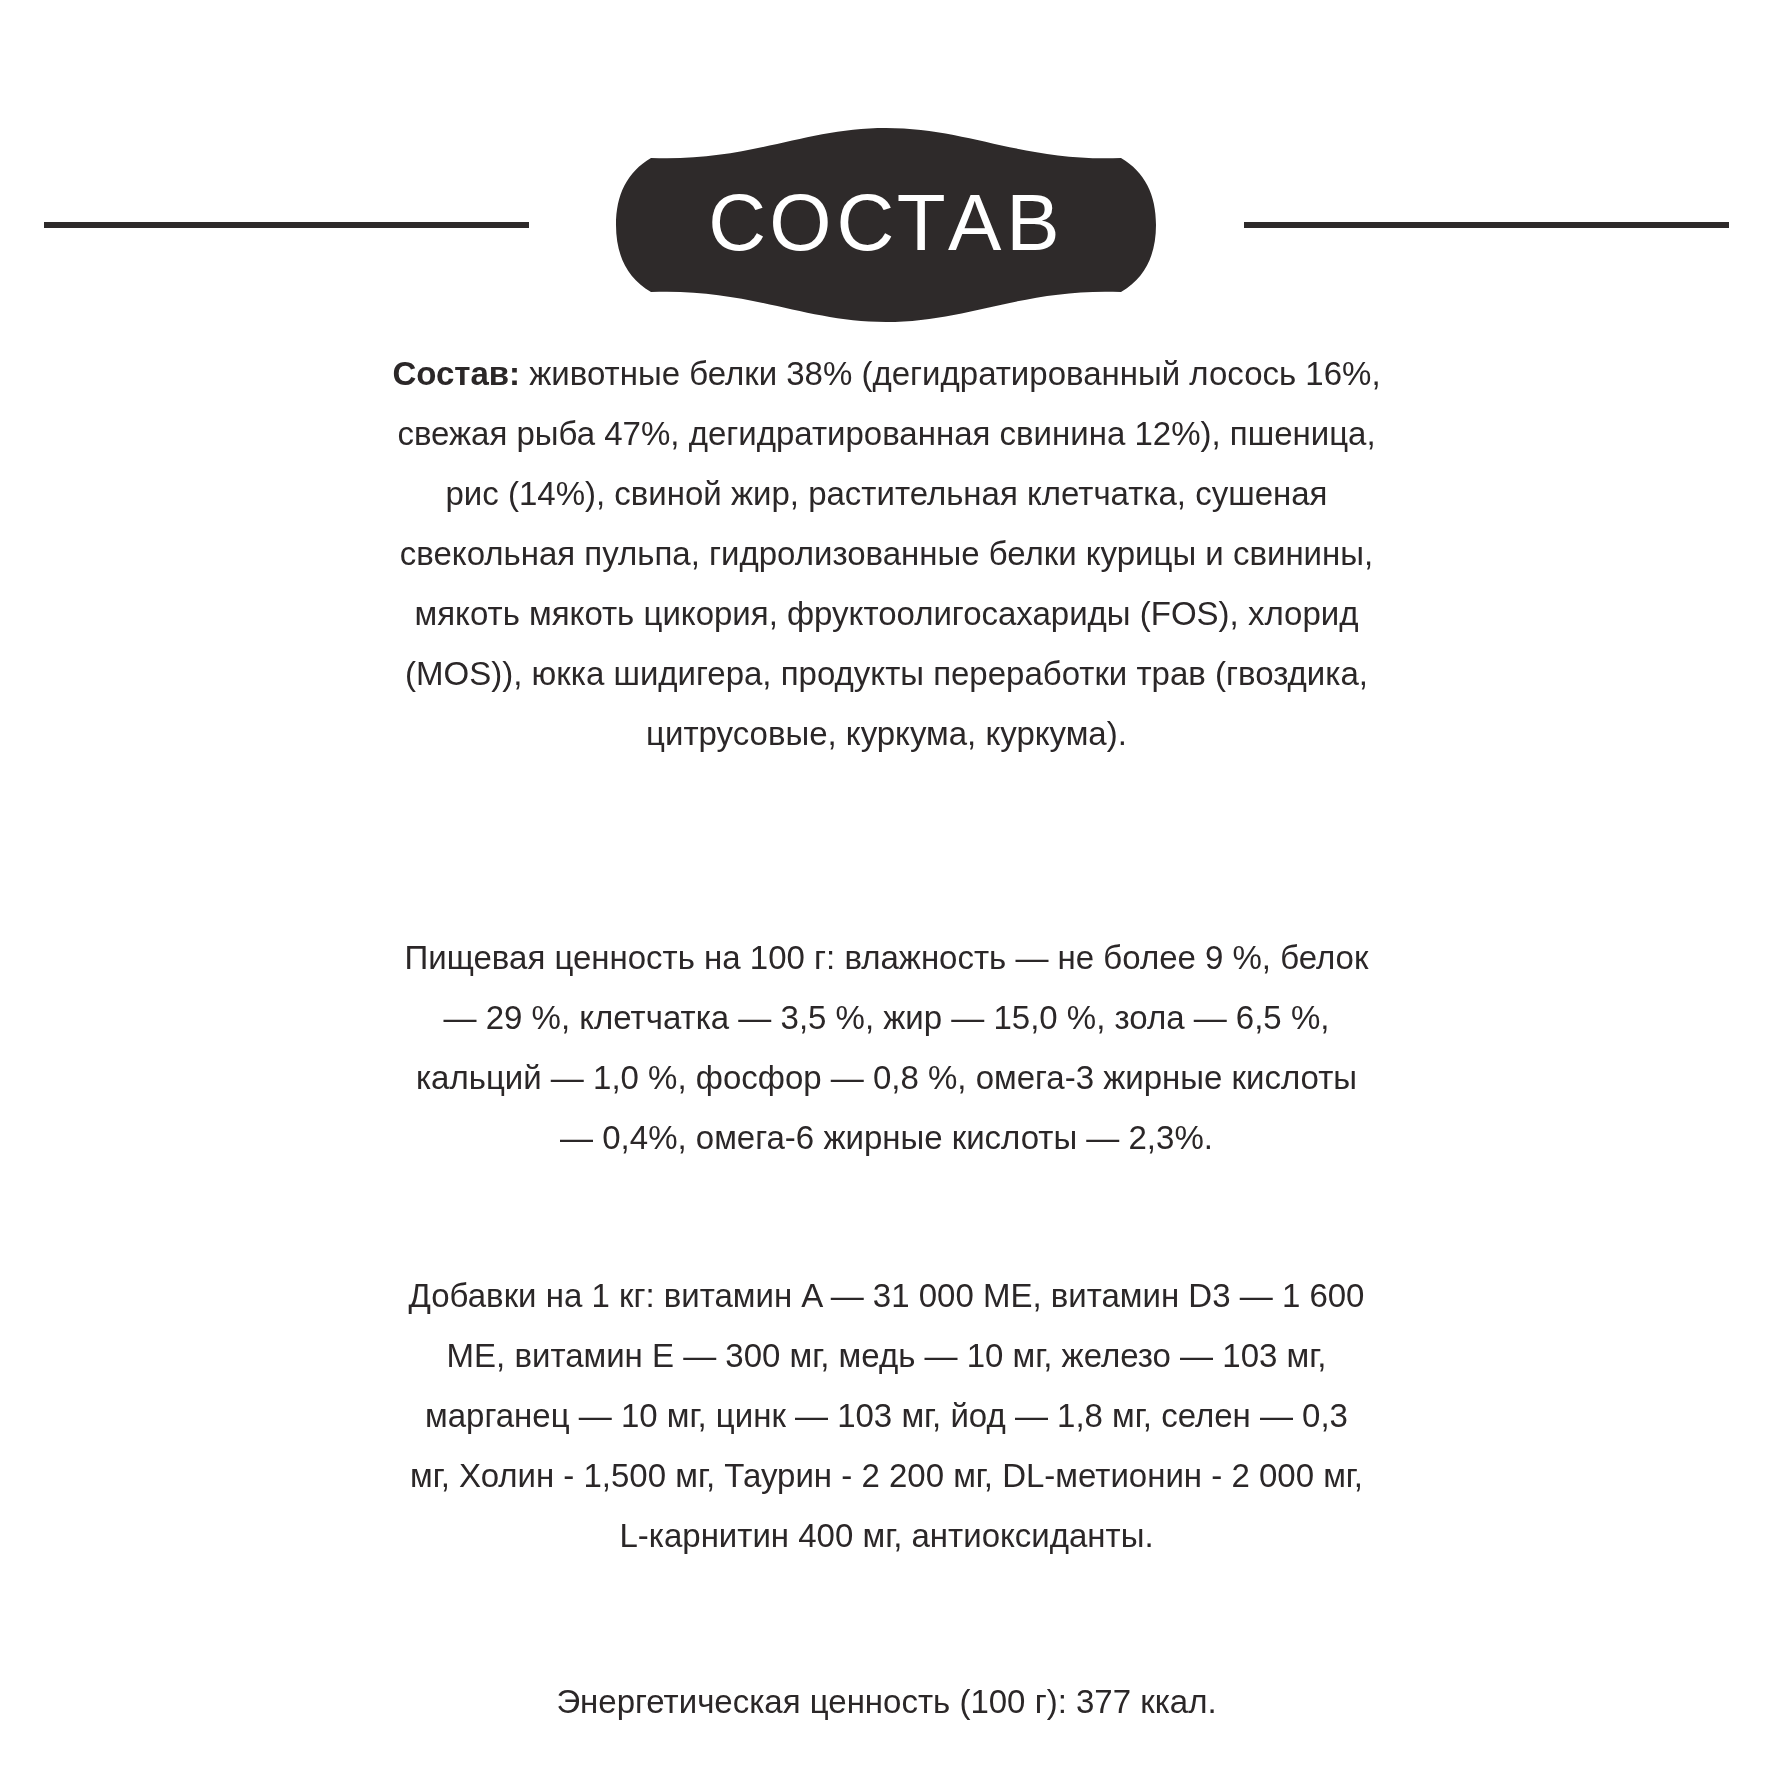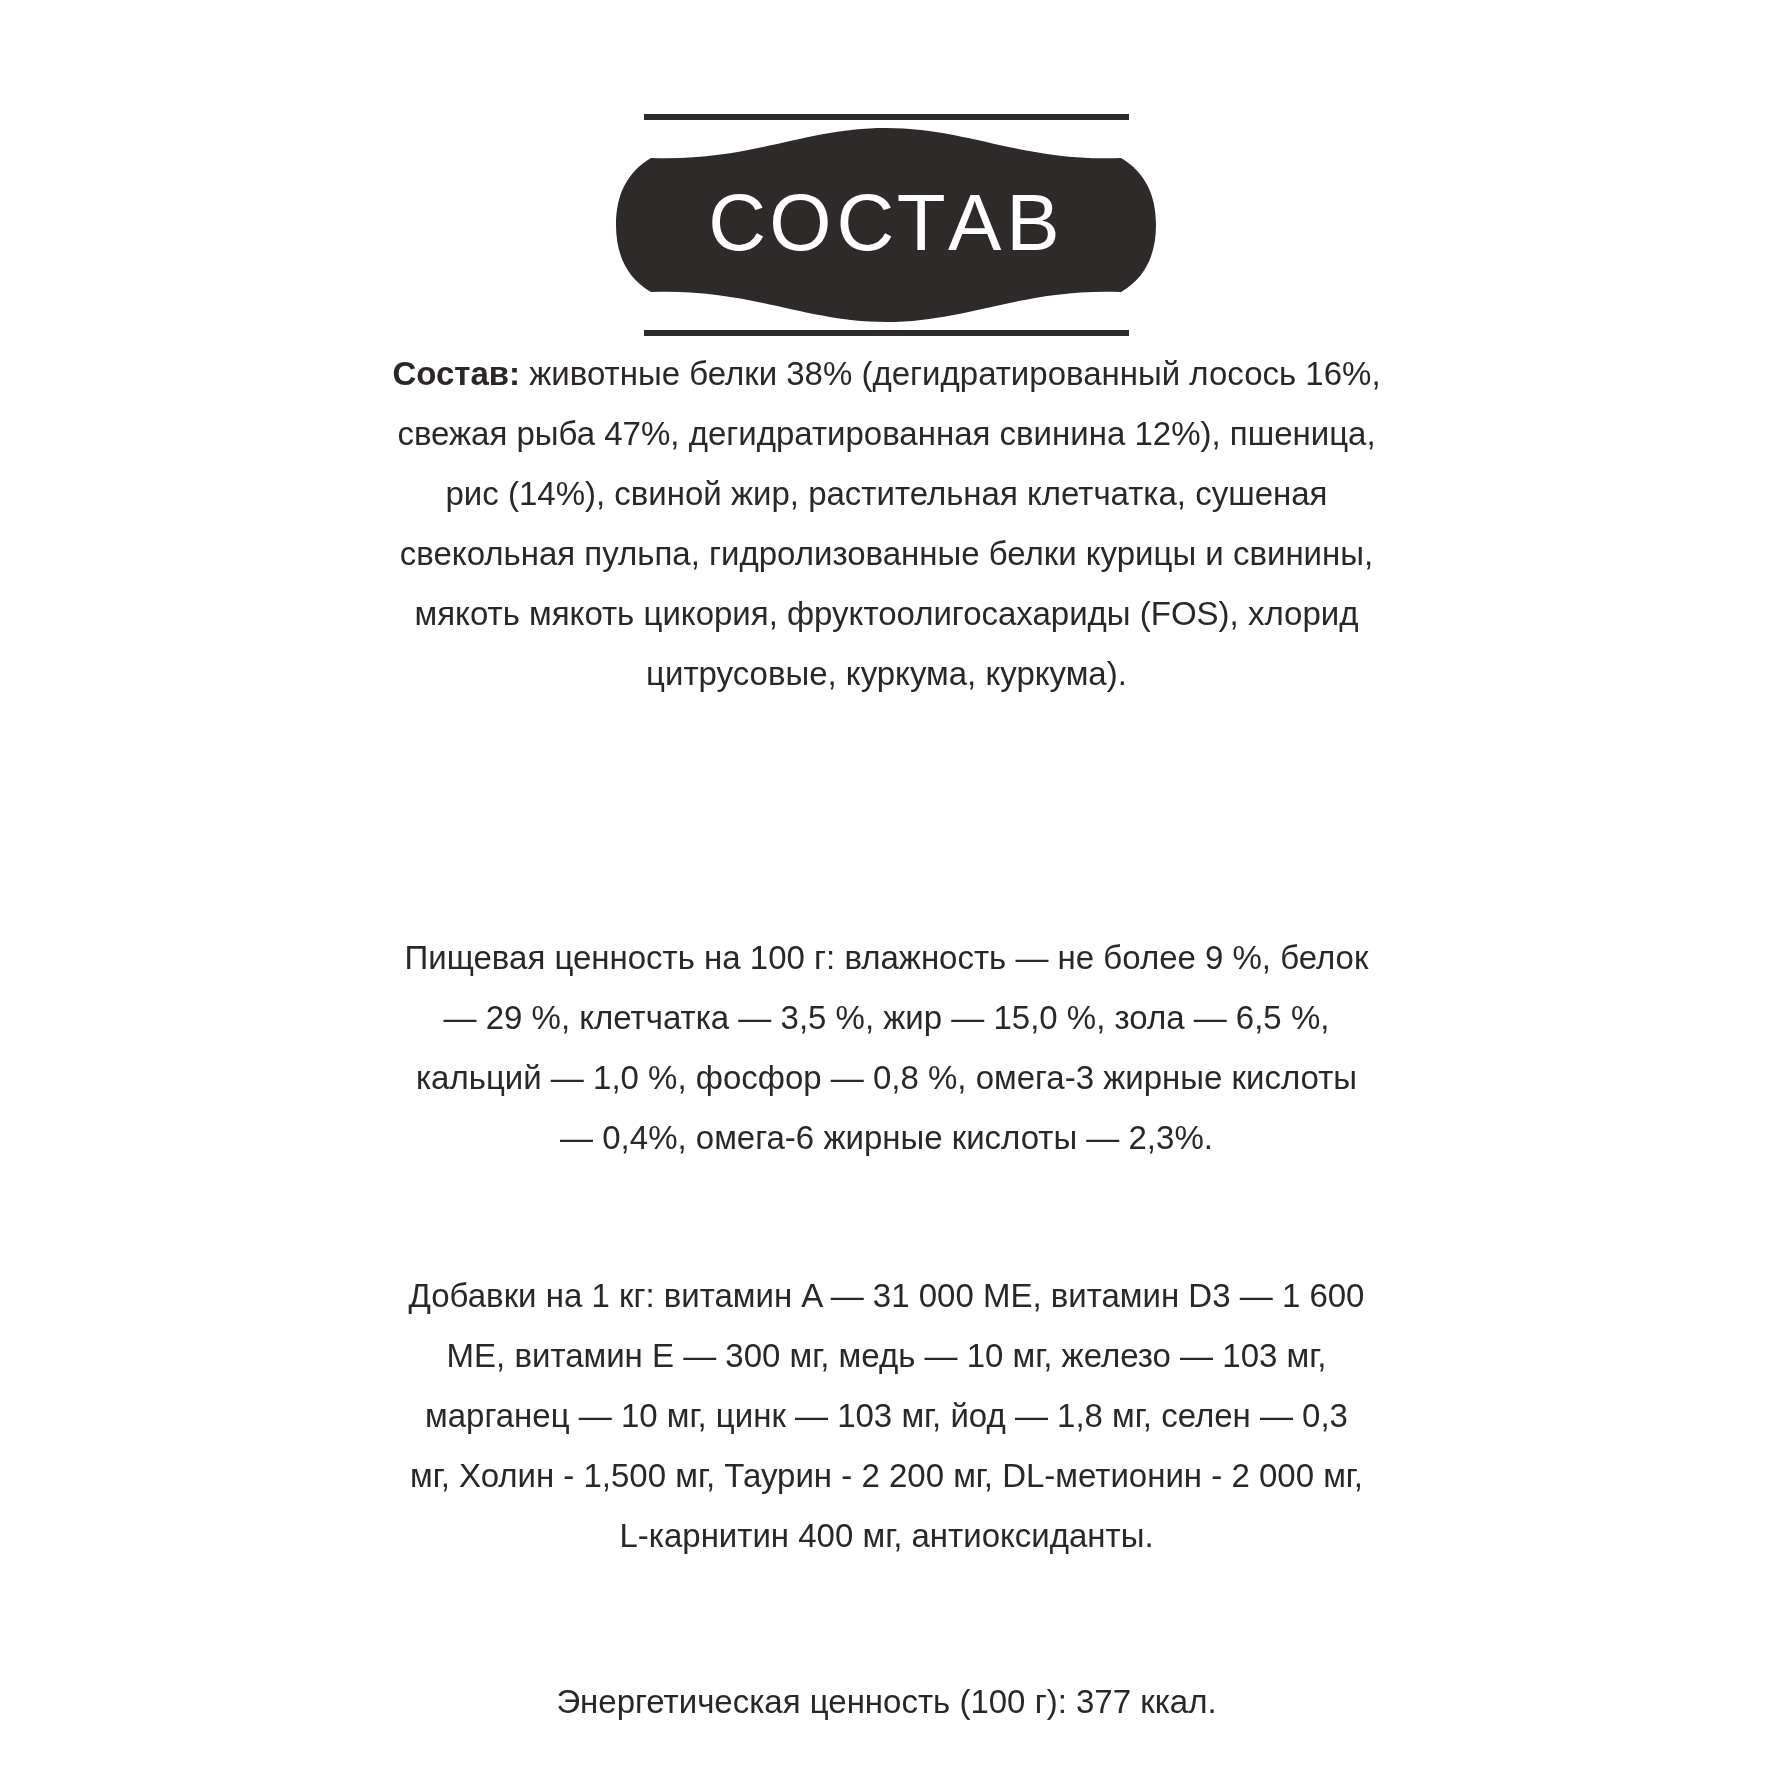--- a/index.html
+++ b/index.html
@@ -6,21 +6,21 @@
   .page{
     position:relative;
     width:1773px;height:1773px;
     background:#ffffff;
     font-family:"Liberation Sans", sans-serif;
     color:#2b2728;
     overflow:hidden;
   }
   .header{
     position:absolute;top:118px;left:0;right:0;height:214px;
-    display:flex;align-items:center;justify-content:center;flex-direction:column;
+    display:flex;align-items:center;justify-content:center;
   }
   .rule{height:6px;background:#2e2a2a;width:485px;flex:0 0 auto;}
   .badge-wrap{position:relative;width:575px;height:210px;margin:0 70px;flex:0 0 auto;}
   .badge-wrap svg{position:absolute;inset:0;display:block;}
   .badge-label{
     position:absolute;inset:0;
     display:flex;align-items:center;justify-content:center;
     color:#ffffff;font-size:80px;letter-spacing:5px;font-weight:normal;
     padding-bottom:4px;
   }
@@ -63,20 +63,21 @@
     <div class="rule"></div>
   </div>
 
   <div class="para p-composition">
     <div class="line"><b>Состав:</b><span> животные белки 38% (дегидратированный лосось 16%,</span></div>
     <div>
         <div class="line">свежая рыба 47%, дегидратированная свинина 12%), пшеница,</div>
         <div class="line">рис (14%), свиной жир, растительная клетчатка, сушеная</div>
         <div class="line">свекольная пульпа, гидролизованные белки курицы и свинины,</div>
         <div class="line">мякоть мякоть цикория, фруктоолигосахариды (FOS), хлорид</div>
+        <div class="line">(MOS)), юкка шидигера, продукты переработки трав (гвоздика,</div>
         <div class="line">цитрусовые, куркума, куркума).</div>
       </div>
   </div>
 
   <div class="para p-nutrition">
     <div>
         <div class="line">Пищевая ценность на 100 г: влажность — не более 9 %, белок</div>
         <div class="line">— 29 %, клетчатка — 3,5 %, жир — 15,0 %, зола — 6,5 %,</div>
         <div class="line">кальций — 1,0 %, фосфор — 0,8 %, омега-3 жирные кислоты</div>
         <div class="line">— 0,4%, омега-6 жирные кислоты — 2,3%.</div>

